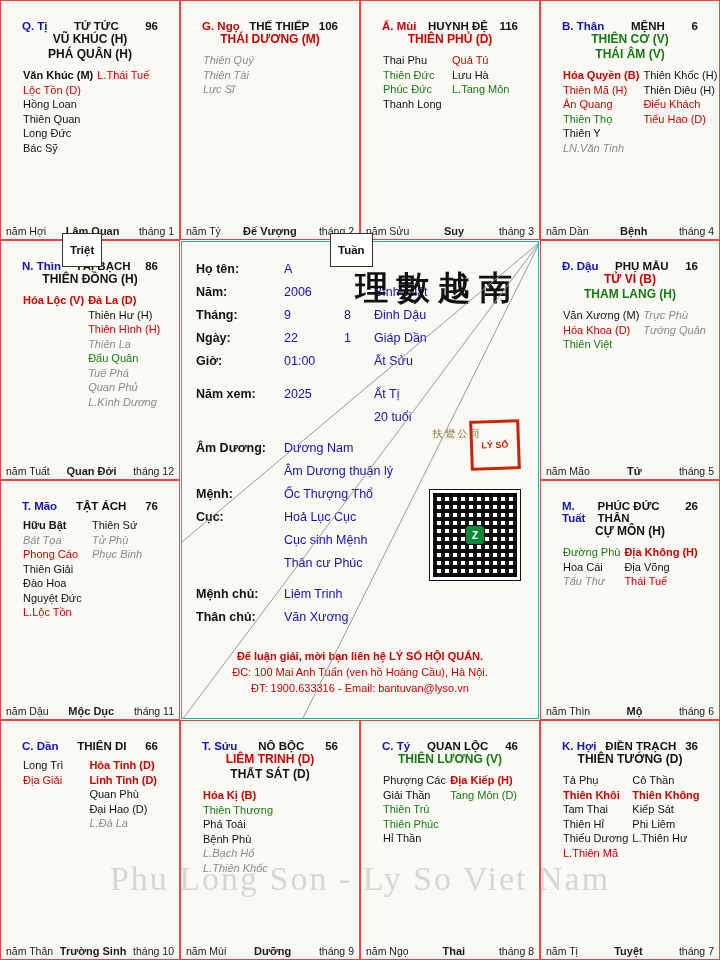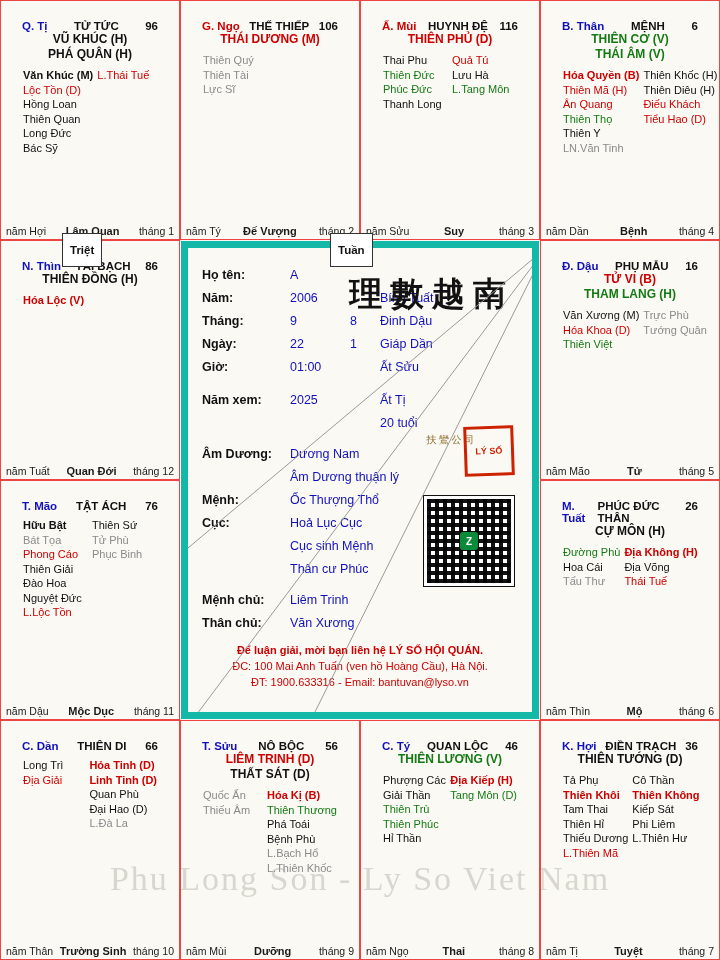--- a/index.html
+++ b/index.html
@@ -42,32 +42,32 @@
   .sm-red{color:#cc0000;}
   .sm-black{color:#111;}
   .cols{
     display:flex;gap:4px;padding:6px 6px 0 6px;
   }
   .col{flex:1;line-height:14.5px;}
   .col div{white-space:nowrap;overflow:hidden;}
   .g{color:#137a13;}
   .r{color:#cc0000;}
   .b{color:#111;}
-  .gray{color:#8a8a8a;}
+  .gray{color:#8a8a8a;font-style:italic;}
   .bold{font-weight:bold;}
   .bottom{
     position:absolute;left:0;right:0;bottom:2px;
     display:flex;justify-content:space-between;align-items:center;
     padding:0 5px;font-size:10.5px;
   }
   .bottom .mid{font-weight:bold;font-size:11px;}
   .center-panel{
     position:absolute;
     left:181px;top:241px;width:358px;height:478px;
-    border:7px solid #14b8a6;
+    border:1px solid #14b8a6;
     box-sizing:border-box;
     background:transparent;
     overflow:hidden;
   }
   .info{
     position:absolute;left:14px;top:16px;width:330px;
     font-size:12.5px;line-height:23px;color:#1111bb;
   }
   .info .row{display:flex;}
   .info .lab{width:88px;color:#111;font-weight:bold;}
@@ -253,20 +253,30 @@
         <span class="pos">TÀI BẠCH</span>
         <span class="num">86</span>
       </div>
       <div class="stars-main">
         <div class="sm-black">THIÊN ĐỒNG (H)</div>
       </div>
       <div class="cols">
         <div class="col">
           <div class="r bold">Hóa Lộc (V)</div>
         </div>
+        <div class="col">
+          <div class="r bold">Đà La (D)</div>
+          <div class="b">Thiên Hư (H)</div>
+          <div class="r">Thiên Hình (H)</div>
+          <div class="gray">Thiên La</div>
+          <div class="g">Đẩu Quân</div>
+          <div class="gray">Tuế Phá</div>
+          <div class="gray">Quan Phủ</div>
+          <div class="gray">L.Kình Dương</div>
+        </div>
       </div>
       <div class="bottom">
         <span>năm Tuất</span>
         <span class="mid">Quan Đới</span>
         <span>tháng 12</span>
       </div>
     </div>
     <div style="border: none;"></div>
     <div style="border: none;"></div>
     <div class="cell">
@@ -385,24 +395,20 @@
         <span class="branch">T. Sửu</span>
         <span class="pos">NÔ BỘC</span>
         <span class="num">56</span>
       </div>
       <div class="stars-main">
         <div class="sm-red">LIÊM TRINH (D)</div>
         <div class="sm-black">THẤT SÁT (D)</div>
       </div>
       <div class="cols">
         <div class="col">
-          <div class="gray">Quốc Ấn</div>
-          <div class="gray">Thiếu Âm</div>
-        </div>
-        <div class="col">
           <div class="r bold">Hóa Kị (B)</div>
           <div class="g">Thiên Thương</div>
           <div class="b">Phá Toái</div>
           <div class="b">Bệnh Phù</div>
           <div class="gray">L.Bạch Hổ</div>
           <div class="gray">L.Thiên Khốc</div>
         </div>
       </div>
       <div class="bottom">
         <span>năm Mùi</span>

